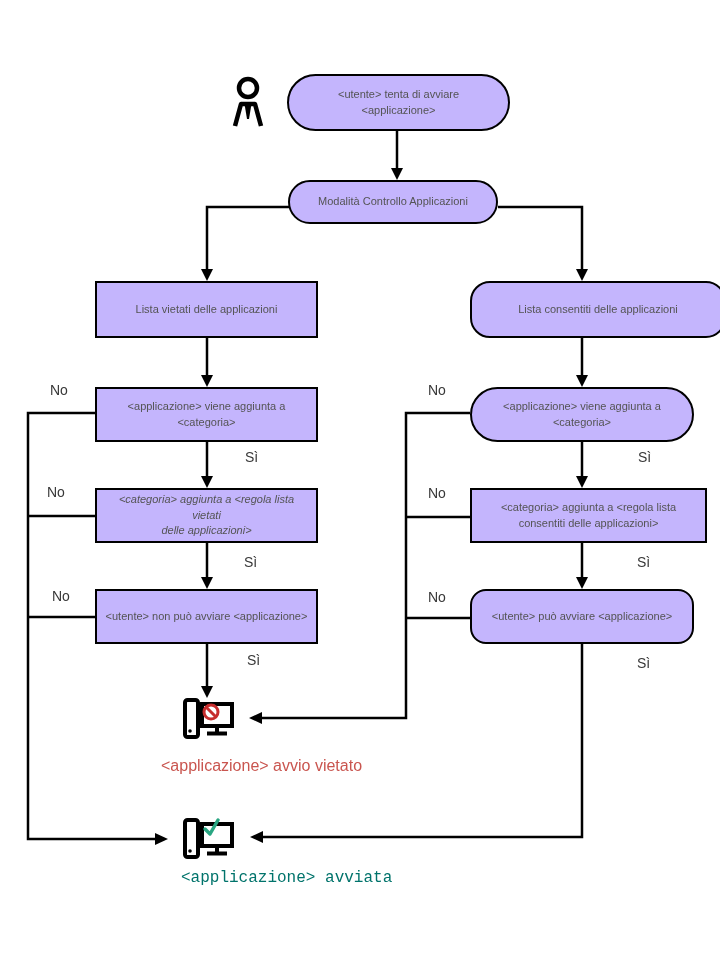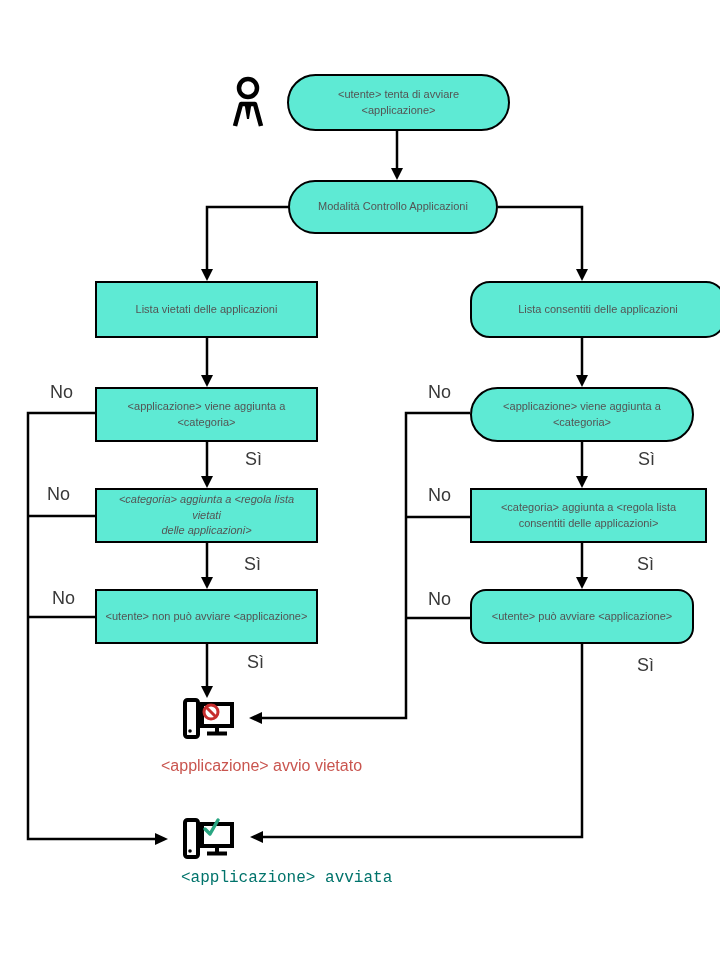--- a/index.html
+++ b/index.html
@@ -2,28 +2,28 @@
 <html><head>
 <meta charset="utf-8">
 <style>
   html,body{margin:0;padding:0;background:#ffffff;}
   #canvas{
     position:relative;width:720px;height:960px;background:#ffffff;overflow:hidden;
     font-family:"Liberation Sans","DejaVu Sans",sans-serif;
   }
   #wires{position:absolute;left:0;top:0;z-index:1;}
   .node{
-    position:absolute;z-index:2;background:#5eead4;border:2.5px solid #000000;
+    position:absolute;z-index:2;background:#c4b5fd;border:2.5px solid #000000;
     display:flex;flex-direction:column;align-items:center;justify-content:center;
     text-align:center;font-size:11px;line-height:1.4;color:#545454;box-sizing:border-box;
     padding:2px 8px;
   }
   .stadium{border-radius:29px;}
   .lbl{
-    position:absolute;z-index:2;font-size:18px;color:#383838;white-space:nowrap;
+    position:absolute;z-index:2;font-size:14px;color:#383838;white-space:nowrap;
   }
   .outcome{
     position:absolute;z-index:2;font-size:16px;white-space:nowrap;margin-left:46px;
   }
   .outcome.denied{color:#c9554f;}
   .outcome.allowed{color:#00736b;font-family:Liberation Mono, monospace;}
   .icon{position:absolute;z-index:3;}
   .node span{display:block;}
 </style>
 </head>
@@ -72,21 +72,21 @@
     <circle cx="20" cy="12" r="9" fill="none" stroke="#000" stroke-width="4.5"></circle>
     <path d="M7,50 L13,28 H27 L33,50" fill="none" stroke="#000" stroke-width="4.5" stroke-linejoin="round"></path>
     <path d="M16.5,28 H23.5 L21,43 H19 Z" fill="#000"></path>
   </svg>
 
   <div class="node stadium" style="left:287px;top:74px;width:223px;height:57px;">
     <span>&lt;utente&gt; tenta di avviare</span>
     <span>&lt;applicazione&gt;</span>
   </div>
 
-  <div class="node stadium" style="left:288px;top:180px;width:210px;height:54px;border-radius:27px;">
+  <div class="node stadium" style="left:288px;top:180px;width:210px;height:44px;border-radius:27px;">
     <span>Modalità Controllo Applicazioni</span>
   </div>
 
   <div class="node" style="left:95px;top:281px;width:223px;height:57px;">
     <span>Lista vietati delle applicazioni</span>
   </div>
 
   <div class="node" style="left:470px;top:281px;width:256px;height:57px;border-radius:20px;">
     <span>Lista consentiti delle applicazioni</span>
   </div>

